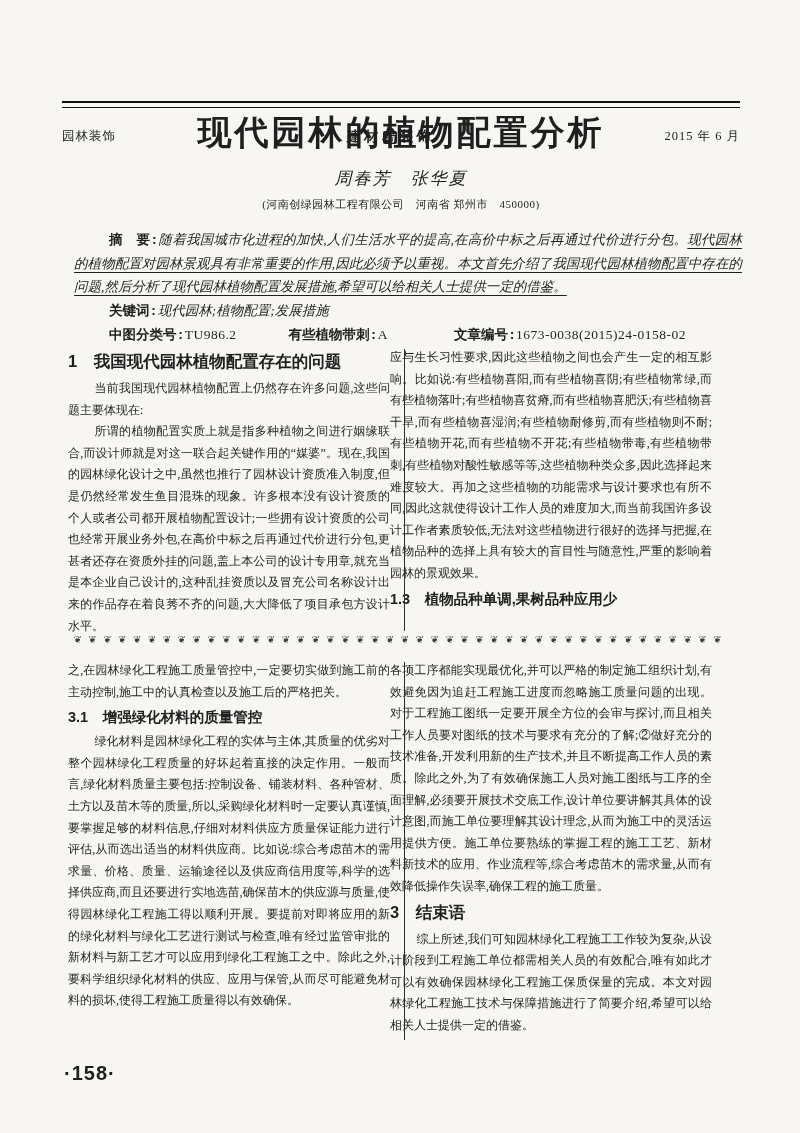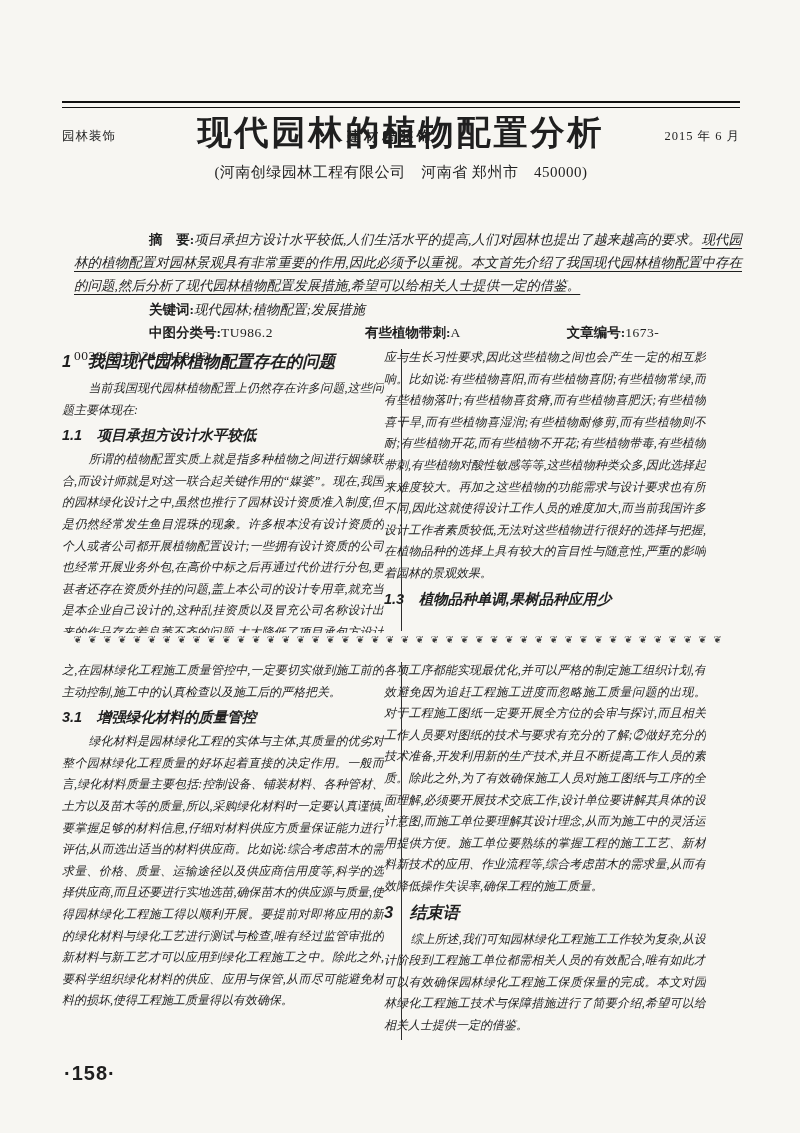--- a/index.html
+++ b/index.html
@@ -10,35 +10,35 @@
   }
   .hdr-row{position:absolute;top:84px;left:62px;right:60px;display:flex;justify-content:space-between;font-size:12.5px;margin-top:44px;}
   .hdr-side{letter-spacing:1px;}
   .logo{font-family:"Liberation Sans","DejaVu Sans",sans-serif;font-weight:900;font-size:14px;letter-spacing:3px;display:flex;align-items:center;gap:2px;}
   .logo-box{display:inline-block;background:#1d1d1d;color:#f7f6f2;font-size:10.5px;line-height:13px;padding:0 2px;border-radius:2px;letter-spacing:0;}
   .hdr-rule{position:absolute;top:101px;left:62px;right:60px;height:4px;border-top:2.5px solid #111;border-bottom:1px solid #111;}
 
   .headblock{position:absolute;top:110px;left:62px;right:60px;text-align:center;}
   .title{font-size:34px;font-weight:bold;letter-spacing:3px;line-height:46px;margin:0;}
   .authors{font-size:17px;font-style:italic;margin-top:11px;letter-spacing:2px;}
-  .affil{font-size:15px;margin-top:7px;letter-spacing:0.5px;}
+  .affil{font-size:11px;margin-top:7px;letter-spacing:0.5px;}
 
   .absblock{position:absolute;top:228px;left:74px;right:58px;font-size:13.5px;line-height:23px;text-align:left;}
   .absblock p{margin:0;}
   .abs-p{text-align:justify;text-indent:2.6em;}
-  .lab{font-family:Liberation Serif, serif;font-weight:bold;font-style:normal;margin-left:40px;}
+  .lab{font-family:Liberation Mono, monospace;font-weight:bold;font-style:normal;}
   .abs-txt{font-style:italic;}
   .abs-ul{font-style:italic;text-decoration:underline;text-decoration-thickness:from-font;text-underline-offset:4px;}
   .kw-p{text-indent:2.6em;margin-top:1px !important;}
   .meta-p{text-indent:2.6em;margin-top:0 !important;}
   .meta-val{letter-spacing:0.5px;}
   .meta-gap1{display:inline-block;width:52px;}
   .meta-gap2{display:inline-block;width:66px;}
 
-  .bodysec{position:absolute;left:62px;right:60px;display:flex;overflow:hidden;font-style:italic;}
+  .bodysec{position:absolute;left:68px;right:60px;display:flex;overflow:hidden;}
   .sec-upper{top:347px;height:286px;}
   .sec-lower{top:660px;height:382px;}
   .vrule{position:absolute;top:2px;bottom:2px;left:50%;width:1px;background:#2d2d2d;}
   .col{width:322px;overflow:hidden;}
   .h1{font-family:"Liberation Sans","DejaVu Sans",sans-serif;font-weight:bold;font-size:16.5px;line-height:24px;margin:2px 0 5px;}
   .h2{font-family:"Liberation Sans","DejaVu Sans",sans-serif;font-weight:bold;font-size:14.5px;line-height:22px;margin:3px 0 3px;}
   .p{font-size:12px;line-height:21.6px;text-align:justify;text-indent:2.2em;margin:0;}
   .p.noindent{text-indent:0;}
 
   .ornament{position:absolute;top:634px;left:62px;right:60px;height:15px;overflow:hidden;white-space:nowrap;
@@ -55,34 +55,34 @@
     <span>建材</span>
     <span class="logo-box">与</span>
     <span>装饰</span>
   </span>
   <span class="hdr-side">2015 年 6 月</span>
 </div>
 <div class="hdr-rule"></div>
 
 <div class="headblock">
   <h1 class="title">现代园林的植物配置分析</h1>
+  <div class="authors">周春芳　张华夏</div>
   <div class="affil">(河南创绿园林工程有限公司　河南省 郑州市　450000)</div>
 </div>
 
 <div class="absblock">
-  <p class="abs-p"><span class="lab">摘　要:</span><span class="abs-txt">项目承担方设计水平较低,人们生活水平的提高,人们对园林也提出了越来越高的要求。</span><span class="abs-ul">现代园林的植物配置对园林景观具有非常重要的作用,因此必须予以重视。本文首先介绍了我国现代园林植物配置中存在的问题,然后分析了现代园林植物配置发展措施,希望可以给相关人士提供一定的借鉴。</span></p>
+  <p class="abs-p"><span class="lab">摘　要:</span><span class="abs-txt">随着我国城市化进程的加快,人们生活水平的提高,在高价中标之后再通过代价进行分包。</span><span class="abs-ul">现代园林的植物配置对园林景观具有非常重要的作用,因此必须予以重视。本文首先介绍了我国现代园林植物配置中存在的问题,然后分析了现代园林植物配置发展措施,希望可以给相关人士提供一定的借鉴。</span></p>
   <p class="kw-p"><span class="lab">关键词:</span><span class="abs-txt">现代园林;植物配置;发展措施</span></p>
   <p class="meta-p"><span class="lab">中图分类号:</span><span class="meta-val">TU986.2</span><span class="meta-gap1"></span><span class="lab">有些植物带刺:</span><span class="meta-val">A</span><span class="meta-gap2"></span><span class="lab">文章编号:</span><span class="meta-val">1673-0038(2015)24-0158-02</span></p>
 </div>
 
 <div class="bodysec sec-upper">
   <div class="col">
       <div class="h1">1 我国现代园林植物配置存在的问题</div>
       <div class="p">当前我国现代园林植物配置上仍然存在许多问题,这些问题主要体现在:</div>
-      <div class="h2">1.1 项目承担方设计水平较低</div>
       <div class="p">所谓的植物配置实质上就是指多种植物之间进行姻缘联合,而设计师就是对这一联合起关键作用的“媒婆”。现在,我国的园林绿化设计之中,虽然也推行了园林设计资质准入制度,但是仍然经常发生鱼目混珠的现象。许多根本没有设计资质的个人或者公司都开展植物配置设计;一些拥有设计资质的公司也经常开展业务外包,在高价中标之后再通过代价进行分包,更甚者还存在资质外挂的问题,盖上本公司的设计专用章,就充当是本企业自己设计的,这种乱挂资质以及冒充公司名称设计出来的作品存在着良莠不齐的问题,大大降低了项目承包方设计水平。</div>
     </div>
   <div class="col">
       <div class="p noindent">应与生长习性要求,因此这些植物之间也会产生一定的相互影响。比如说:有些植物喜阳,而有些植物喜阴;有些植物常绿,而有些植物落叶;有些植物喜贫瘠,而有些植物喜肥沃;有些植物喜干旱,而有些植物喜湿润;有些植物耐修剪,而有些植物则不耐;有些植物开花,而有些植物不开花;有些植物带毒,有些植物带刺,有些植物对酸性敏感等等,这些植物种类众多,因此选择起来难度较大。再加之这些植物的功能需求与设计要求也有所不同,因此这就使得设计工作人员的难度加大,而当前我国许多设计工作者素质较低,无法对这些植物进行很好的选择与把握,在植物品种的选择上具有较大的盲目性与随意性,严重的影响着园林的景观效果。</div>
       <div class="h2">1.3 植物品种单调,果树品种应用少</div>
     </div>
   <div class="vrule"></div>
 </div>
 
 <div class="ornament">❦❦❦❦❦❦❦❦❦❦❦❦❦❦❦❦❦❦❦❦❦❦❦❦❦❦❦❦❦❦❦❦❦❦❦❦❦❦❦❦❦❦❦❦</div>

